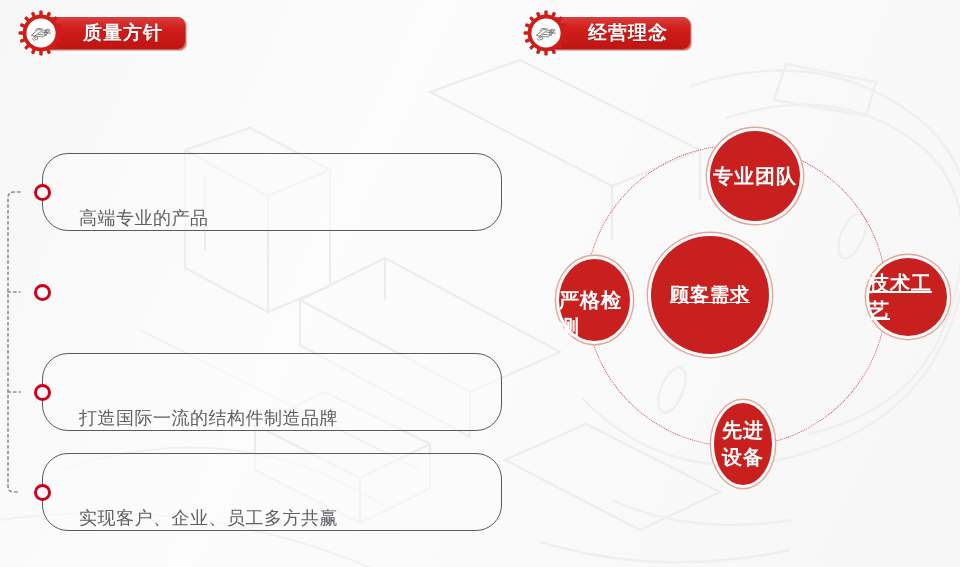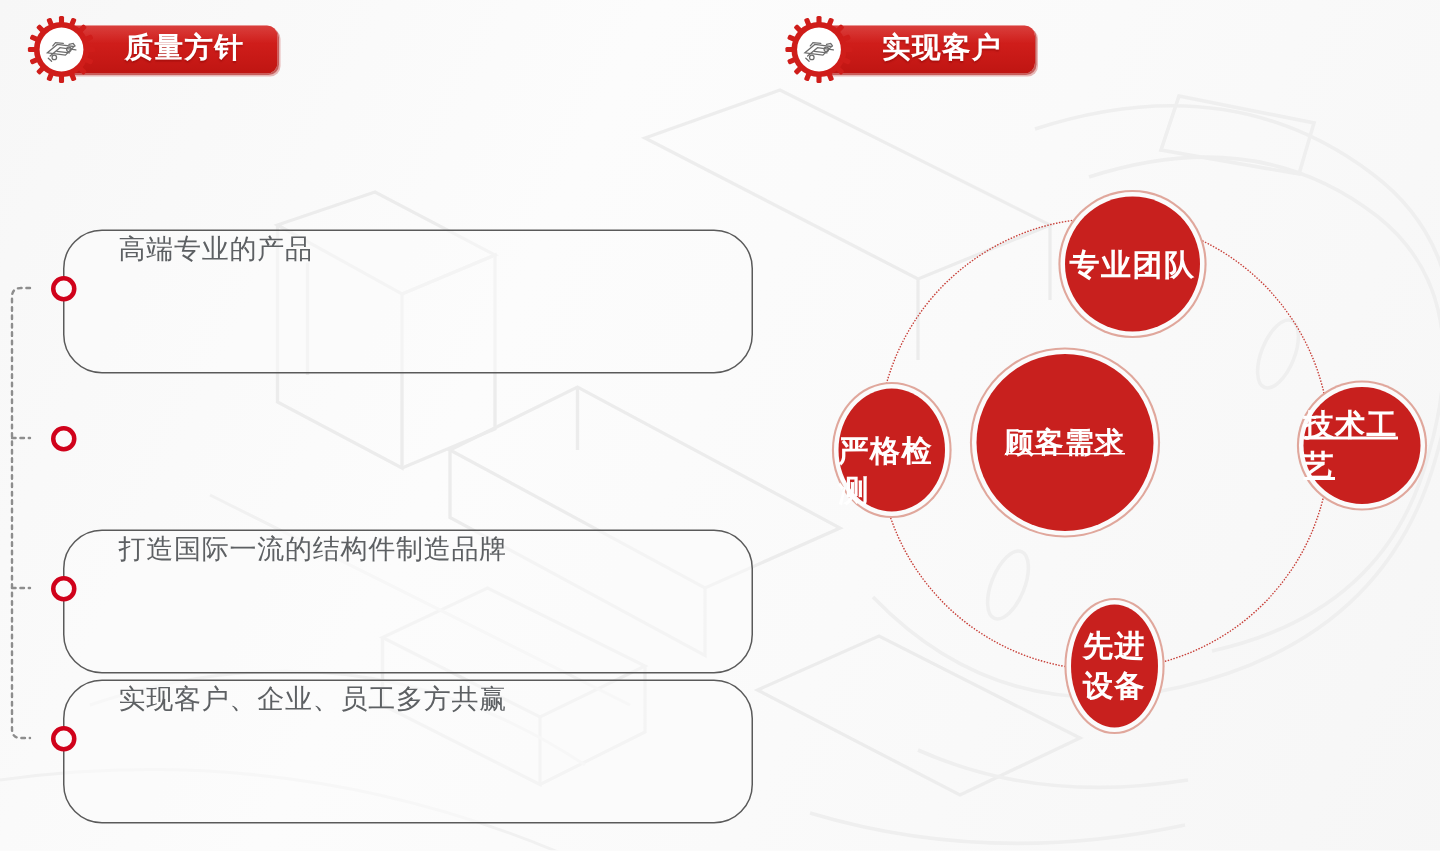--- a/index.html
+++ b/index.html
@@ -27,24 +27,24 @@
   .hdr-banner::after{content:"";position:absolute;left:0;top:0;right:0;height:12px;
     background:linear-gradient(180deg,rgba(255,255,255,.14),rgba(255,255,255,0));
     border-radius:3px 7px 0 0;}
   .hdr-title{color:#ffffff;font-size:19px;font-weight:bold;letter-spacing:1px;
     padding-left:42px;padding-right:22px;line-height:32px;white-space:nowrap;
     text-shadow:0 1px 1px rgba(120,0,0,.35);position:relative;z-index:1;}
 
   
   .list-wrap{position:absolute;left:0;top:0;width:520px;height:567px;}
   .connector{position:absolute;left:0;top:0;width:60px;height:567px;pointer-events:none;}
-  .pill{position:absolute;left:42px;width:460px;height:96px;
+  .pill{position:absolute;left:42px;width:460px;height:78px;
     border:1.4px solid #5a5a5a;border-radius:26px;
     background:rgba(252,252,252,0.55);
-    display:flex;align-items:flex-start;box-sizing:border-box;}
+    display:flex;align-items:flex-end;box-sizing:border-box;}
   .pill-label{padding-left:36px;color:#5d6063;font-size:18px;letter-spacing:.5px;white-space:nowrap;}
   .node-dot{position:absolute;width:17px;height:17px;border-radius:50%;
     background:#fbfbfb;border:3.2px solid #d0021b;box-sizing:border-box;z-index:4;}
 
   
   .diagram{position:absolute;left:505px;top:95px;width:455px;height:472px;}
   .orbit{position:absolute;left:80px;top:50px;width:300px;height:300px;
     border:1.6px dotted #c9433c;border-radius:50%;}
   .bubble{position:absolute;border-radius:50%;
     background:#c8201e;
@@ -166,21 +166,21 @@
         <path d="M15.4 27.4 L22.0 21.8 L32.6 23.2"></path>
         <path d="M17.2 20.6 L19.0 18.4 L24.2 18.9"></path>
         <path d="M20.0 24.3 L28.4 25.2"></path>
         <path d="M14.2 28.8 L16.4 30.8"></path>
         <path d="M28.0 19.6 L30.8 19.0 L32.0 20.6"></path>
         <circle cx="18.2" cy="28.3" r="1.5"></circle>
         <circle cx="27.9" cy="22.9" r="1.5"></circle>
       </g>
     </svg>
     <div class="hdr-banner">
-      <span class="hdr-title">实现客户</span>
+      <span class="hdr-title">经营理念</span>
     </div>
   </div>
 
   <div class="list-wrap">
 
     <svg class="connector" viewBox="0 0 60 567" width="60" height="567" aria-hidden="true">
       <g stroke="#8d8d8d" stroke-width="1.6" fill="none" stroke-dasharray="2.4 3.2" stroke-linecap="round">
         <path d="M20 192 H14 Q8 192 8 198 V486 Q8 492 14 492 H20"></path>
         <path d="M8 292 H20"></path>
         <path d="M8 392 H20"></path>

